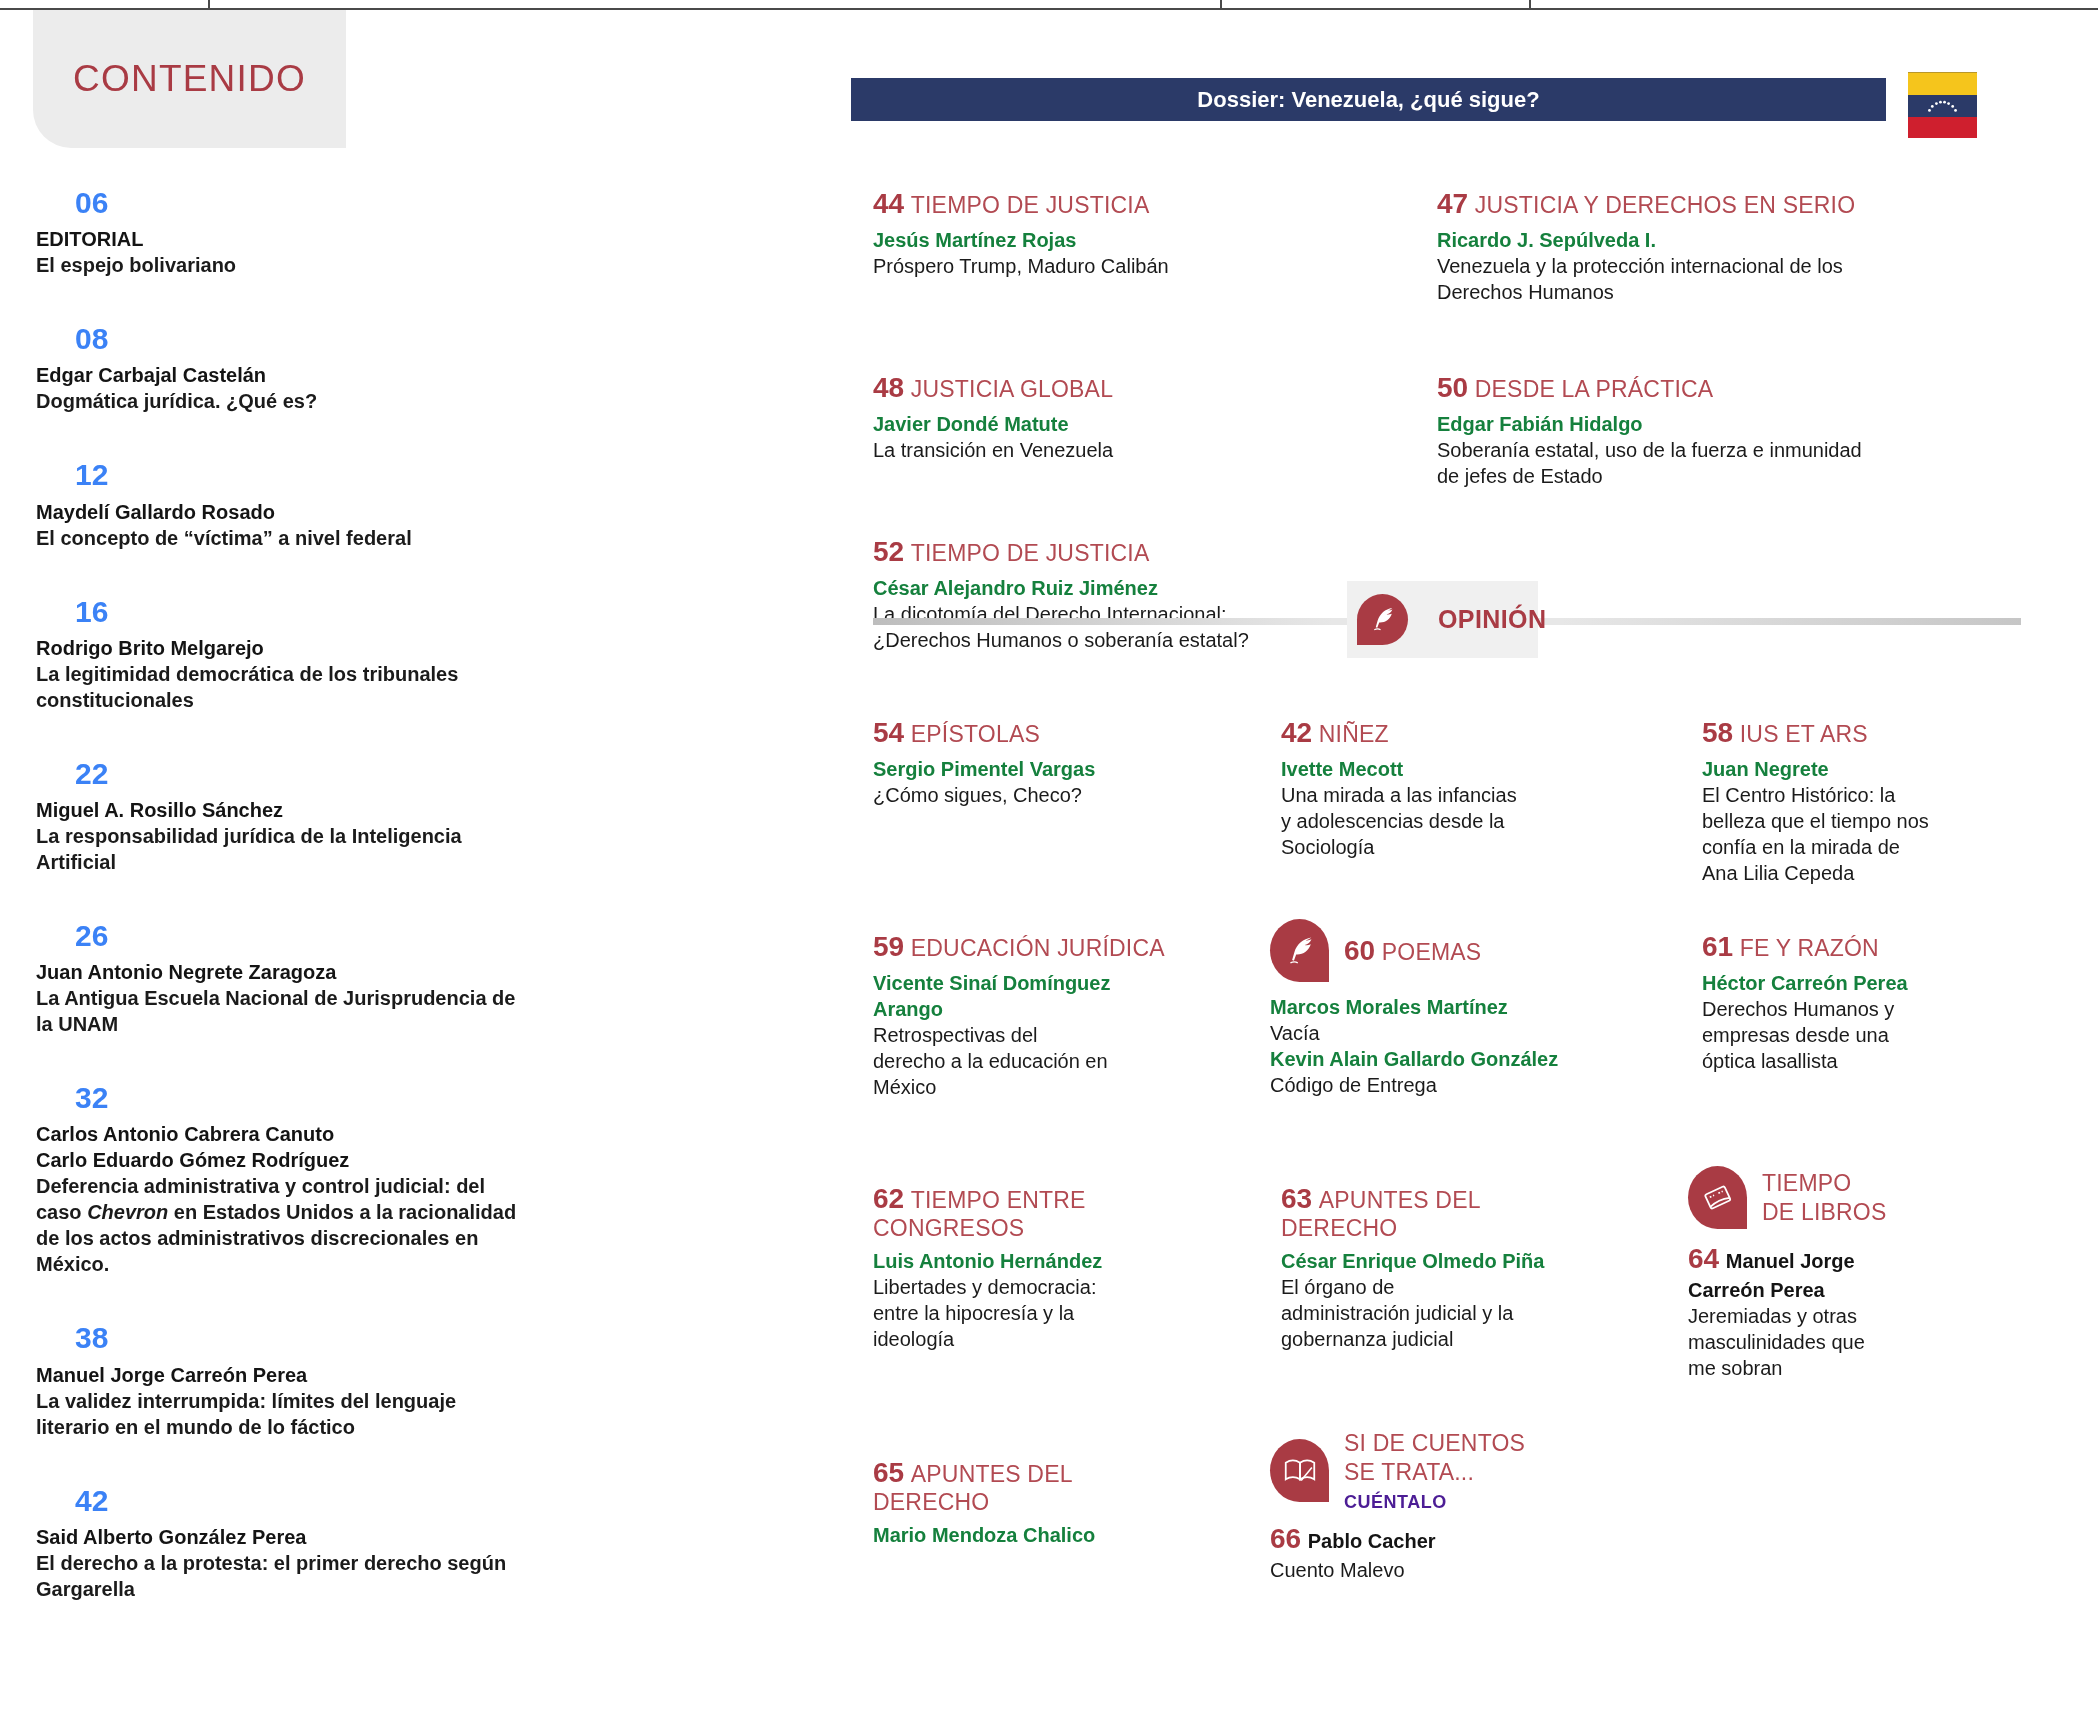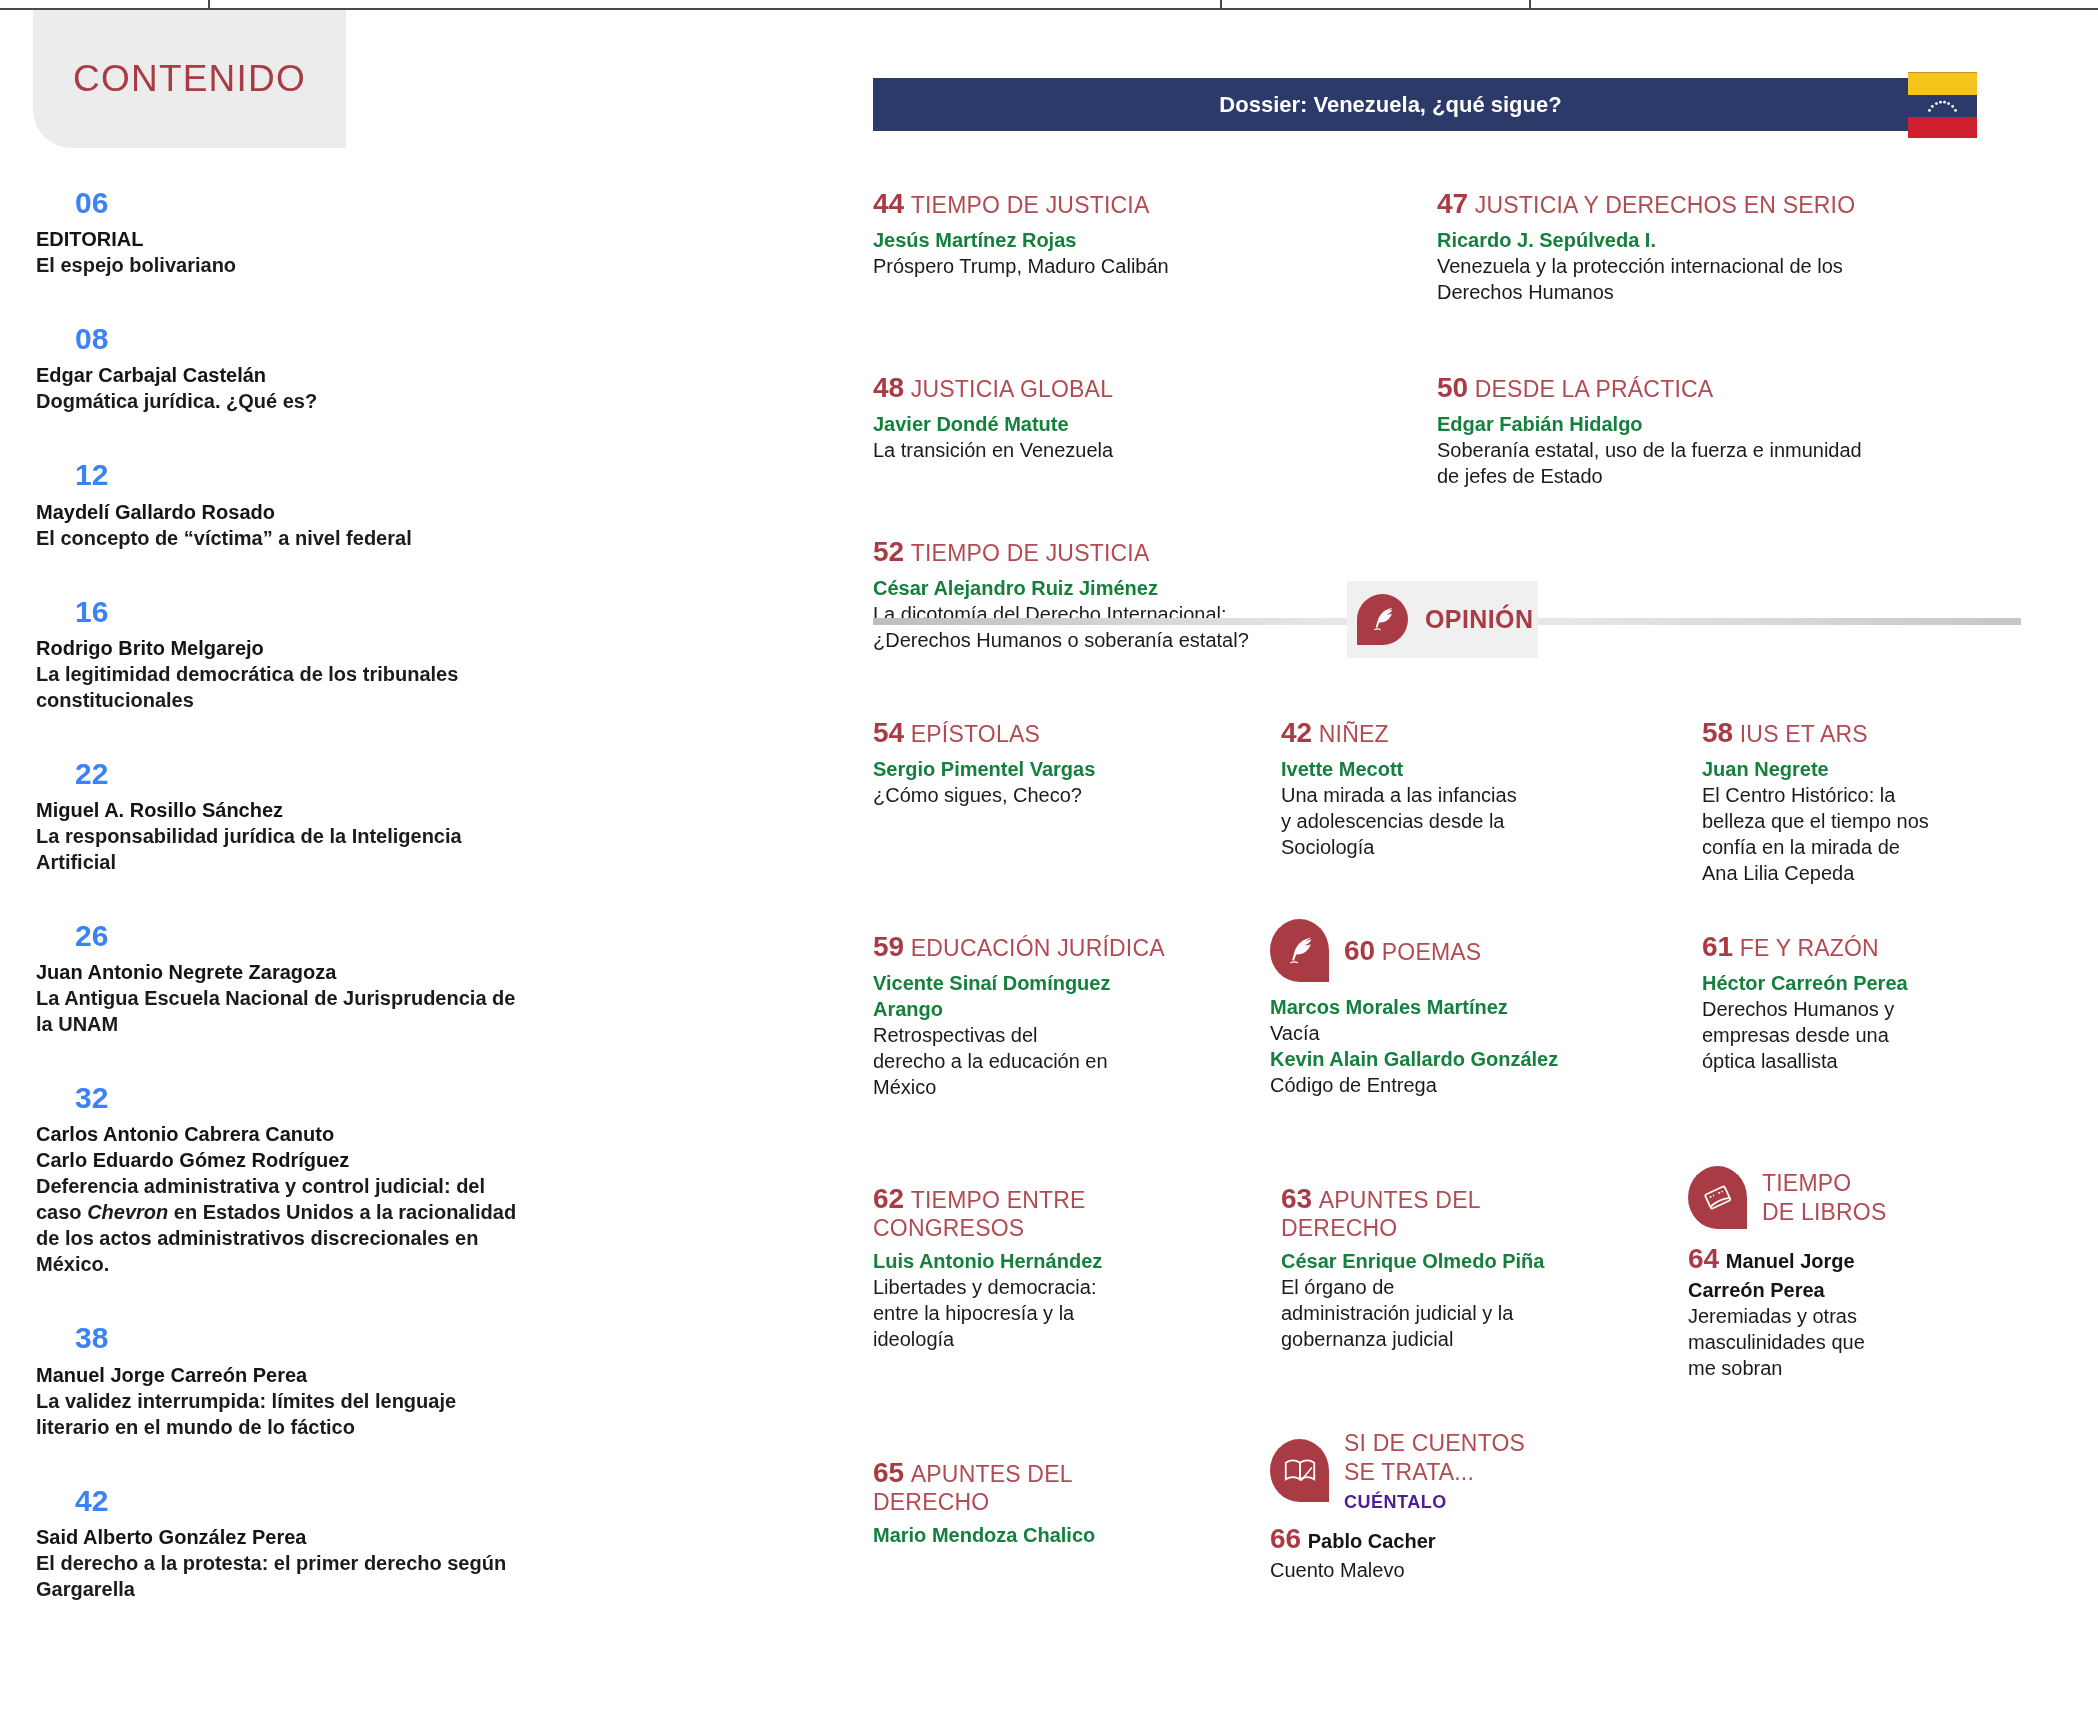--- a/index.html
+++ b/index.html
@@ -13,39 +13,39 @@
                  border-radius:0 0 0 38px;display:flex;align-items:center;justify-content:center;}
   .contenido{font-size:37px;letter-spacing:1.2px;color:#a93b44;font-weight:400;}
   
   .toc{position:absolute;left:36px;top:188px;width:526px;}
   .toc-entry{margin-bottom:46px;}
   .toc-num{font-size:30px;font-weight:700;color:#3b82f6;line-height:1;margin-bottom:8.2px;margin-left:39px;}
   .toc-authors{font-size:20px;font-weight:700;line-height:1.3;white-space:pre-line;color:#141414;}
   .toc-title{font-size:20px;line-height:1.3;white-space:pre-line;color:#1b1b1b;font-weight:bold;}
   .toc-title .it{font-style:italic;}
   
-  .banner{position:absolute;left:873px;top:78px;width:1035px;height:53px;background:#2b3a68;
+  .banner{position:absolute;left:851px;top:78px;width:1035px;height:43px;background:#2b3a68;
           display:flex;align-items:center;justify-content:center;}
   .banner-label{color:#ffffff;font-weight:700;font-size:22px;}
   .flag{position:absolute;left:1908px;top:72px;width:69px;height:66px;display:flex;flex-direction:column;}
   .flag .y{height:22px;background:#f5c51c;border-top:1.6px solid #b9972a;}
   .flag .b{height:22px;background:#2b3a68;position:relative;}
   .flag .r{flex:1;background:#cf1f2e;}
   
   .entry{position:absolute;}
   .e-head{margin-bottom:6.6px;line-height:1.15;}
   .e-num{font-size:28px;font-weight:700;color:#a93b44;margin-right:6.6px;}
   .e-sec{font-size:23px;color:#b24a52;letter-spacing:0.2px;white-space:pre-line;}
   .e-author{font-size:20px;font-weight:700;line-height:1.3;white-space:pre-line;color:#15803d;}
   .e-title{font-size:20px;line-height:1.3;white-space:pre-line;color:#1b1b1b;}
   
   .divider-line{position:absolute;left:873px;top:618px;width:1148px;height:7.4px;
                 background:linear-gradient(90deg,#bdbdbd,#e7e7e7 40%,#e7e7e7 60%,#c6c6c6);}
   .opinion-badge{position:absolute;left:1347px;top:581px;width:191px;height:77px;background:#f0f0f0;
-                 display:flex;align-items:center;gap:17px;padding-left:10px;box-sizing:border-box;}
+                 display:flex;align-items:center;gap:30px;padding-left:10px;box-sizing:border-box;}
   .badge-label{color:#a93b44;font-weight:700;font-size:25px;letter-spacing:0.4px;}
   
   .drop{background:#a93b44;display:flex;align-items:center;justify-content:center;flex:none;}
   .drop.bl{border-radius:50% 50% 50% 0;}
   .drop.br{border-radius:50% 50% 0 50%;}
   .drop-62{width:51px;height:51px;}
   .drop-72{width:59px;height:63px;}
   .icon-row{display:flex;align-items:center;gap:15px;margin-bottom:11.5px;}
   .sec-lines{font-size:23px;color:#b24a52;letter-spacing:0.2px;white-space:pre-line;line-height:1.25;}
   .tagline{font-size:18px;font-weight:700;color:#4c1d95;letter-spacing:0.5px;margin-top:5px;}

